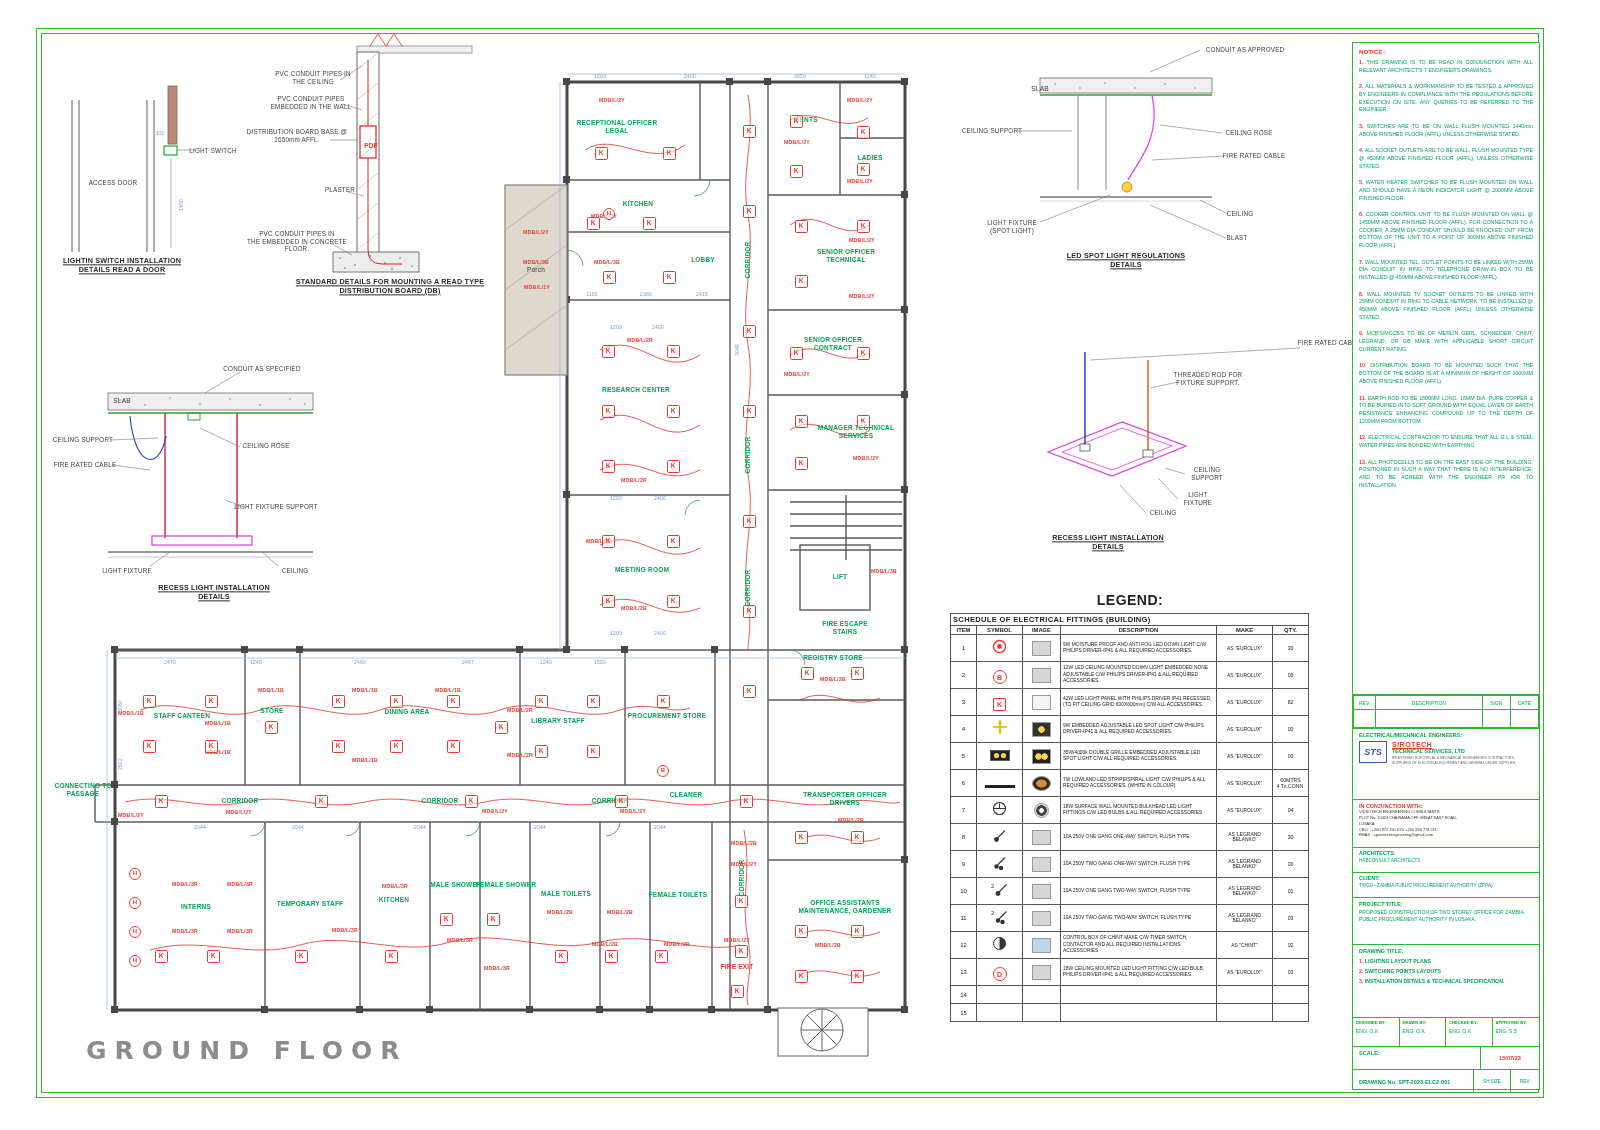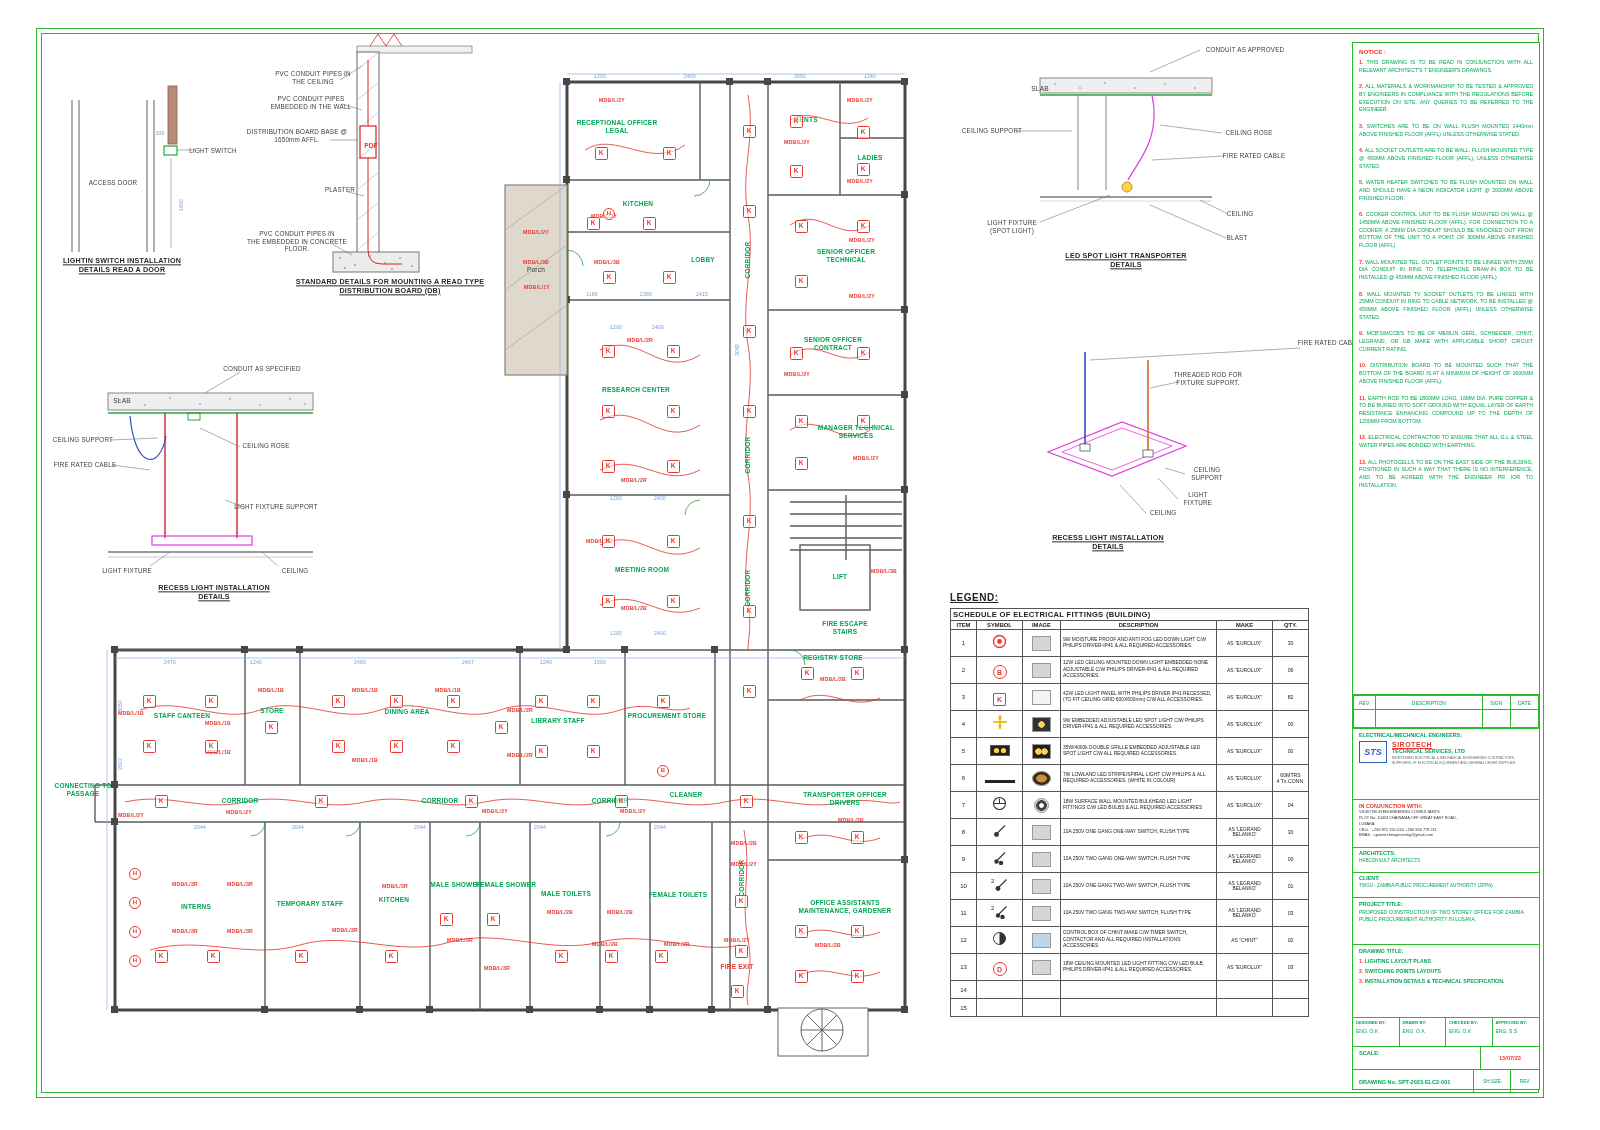--- a/index.html
+++ b/index.html
@@ -17,21 +17,21 @@
   .k-call{color:#3c3c3c;font-size:6.3px;}
   .k-title{color:#2a2a2a;font-size:7.2px;font-weight:700;text-decoration:underline;}
   .k-red{color:#e8392f;font-size:6.5px;font-weight:700;}
   .k-black{color:#333;font-size:6.5px;}
   .kbox{position:absolute;width:11px;height:11px;margin:-5.5px 0 0 -5.5px;border:1.3px solid #e8392f;border-radius:1.5px;color:#e8392f;font:700 6.5px/9.5px "Liberation Sans",sans-serif;text-align:center;background:rgba(255,255,255,.55);}
   .rcirc{position:absolute;width:10px;height:10px;margin:-5px 0 0 -5px;border:1.1px solid #e8392f;border-radius:50%;color:#e8392f;font:700 6px/9px "Liberation Sans",sans-serif;text-align:center;background:rgba(255,255,255,.55);}
   .ground-title{position:absolute;left:86px;top:1036px;font-size:25px;font-weight:600;letter-spacing:8px;color:#8c8c8c;font-family:"DejaVu Sans",sans-serif;}
 
   
   .legend{position:absolute;left:950px;top:592px;width:360px;}
-  .legend-heading{font-size:10px;font-weight:700;text-decoration:underline;color:#222;margin-bottom:5px;letter-spacing:.5px;}
+  .legend-heading{font-size:14px;font-weight:700;color:#222;margin-bottom:5px;letter-spacing:.5px;text-align:center;}
   .legend-table{border-collapse:collapse;width:358px;table-layout:fixed;background:#fff;}
   .legend-table th,.legend-table td{border:.8px solid #555;padding:1px 2px;vertical-align:middle;}
   .lt-title{font-size:7.6px;font-weight:700;text-align:left;padding:4px 6px;letter-spacing:.3px;color:#222;}
   .lt-h{font-size:5.8px;font-weight:700;text-align:center;color:#222;}
   td.c-item{font-size:6px;text-align:center;color:#222;}
   td.c-sym{text-align:center;}
   td.c-img{text-align:center;}
   td.c-desc{font-size:4.9px;line-height:1.3;color:#222;}
   td.c-make{font-size:4.9px;text-align:center;color:#222;}
   td.c-qty{font-size:5.2px;text-align:center;white-space:pre-line;color:#222;}
@@ -377,21 +377,21 @@
 DETAILS</span>
       <span class="ann k-call" style="left: 1245px; top: 50px;">CONDUIT AS APPROVED</span>
       <span class="ann k-black" style="left: 1040px; top: 89px;">SLAB</span>
       <span class="ann k-call" style="left: 992px; top: 131px;">CEILING SUPPORT</span>
       <span class="ann k-call" style="left: 1249px; top: 133px;">CEILING ROSE</span>
       <span class="ann k-call" style="left: 1254px; top: 156px;">FIRE RATED CABLE</span>
       <span class="ann k-call" style="left: 1012px; top: 227px;">LIGHT FIXTURE
 (SPOT LIGHT)</span>
       <span class="ann k-call" style="left: 1240px; top: 214px;">CEILING</span>
       <span class="ann k-call" style="left: 1237px; top: 238px;">BLAST</span>
-      <span class="ann k-title" style="left: 1126px; top: 261px;">LED SPOT LIGHT TRANSPORTER
+      <span class="ann k-title" style="left: 1126px; top: 261px;">LED SPOT LIGHT REGULATIONS
 DETAILS</span>
       <span class="ann k-call" style="left: 1329px; top: 343px;">FIRE RATED CABLE</span>
       <span class="ann k-call" style="left: 1208px; top: 379px;">THREADED ROD FOR
 FIXTURE SUPPORT.</span>
       <span class="ann k-call" style="left: 1207px; top: 474px;">CEILING
 SUPPORT</span>
       <span class="ann k-call" style="left: 1198px; top: 499px;">LIGHT
 FIXTURE</span>
       <span class="ann k-call" style="left: 1163px; top: 513px;">CEILING</span>
       <span class="ann k-title" style="left: 1108px; top: 543px;">RECESS LIGHT INSTALLATION
@@ -596,20 +596,21 @@
       <div class="kbox" style="left: 610px; top: 955px;">K</div>
       <div class="kbox" style="left: 660px; top: 955px;">K</div>
       <div class="rcirc" style="left: 134px; top: 873px;">H</div>
       <div class="rcirc" style="left: 134px; top: 902px;">H</div>
       <div class="rcirc" style="left: 134px; top: 931px;">H</div>
       <div class="rcirc" style="left: 134px; top: 960px;">H</div>
       <div class="rcirc" style="left: 662px; top: 770px;">B</div>
       <div class="rcirc" style="left: 608px; top: 213px;">H</div>
     </div>
 
+  <div class="ground-title">GROUND  FLOOR</div>
 
   <div class="legend">
     <div class="legend-heading">LEGEND:</div>
     <table class="legend-table">
       <colgroup>
           <col style="width:26px">
           <col style="width:46px">
           <col style="width:38px">
           <col style="width:156px">
           <col style="width:56px">

